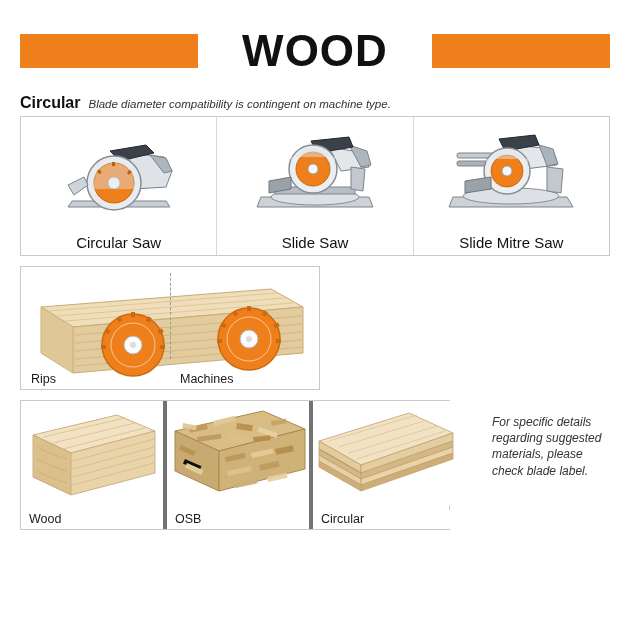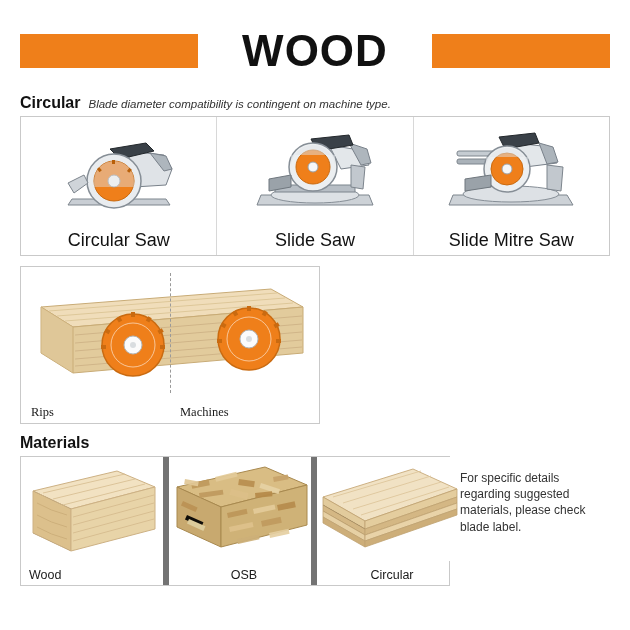--- a/index.html
+++ b/index.html
@@ -56,54 +56,53 @@
     height: 140px;
     display: flex;
   }
   .machine-cell {
     flex: 1; position: relative;
     display: flex; flex-direction: column; align-items: center; justify-content: flex-end;
     padding-bottom: 4px;
   }
   .machine-cell + .machine-cell { border-left: 1px solid #d8d8d8; }
   .machine-art { flex: 1; width: 100%; display: flex; align-items: center; justify-content: center; }
-  .machine-label { font-size: 18px; color: #111; padding-top: 2px; }
+  .machine-label { font-size: 15px; color: #111; padding-top: 2px; }
 
   
   .apps {
-    height: 158px; width: 300px;
+    height: 124px; width: 300px;
     position: relative;
     overflow: hidden;
-    font-family: Liberation Serif, serif;
   }
   .apps .divider {
     position: absolute; left: 50%; top: 6px; bottom: 30px;
     border-left: 1px dashed #9a9a9a;
   }
   .apps .labels {
     position: absolute; left: 0; right: 0; bottom: 3px;
     display: flex;
   }
   .apps .labels span { flex: 1; text-align: left; padding-left: 10px; font-size: 12.5px; }
 
   
   .mats-row { display: flex; align-items: flex-start; gap: 10px; }
   .mats {
     height: 130px; width: 430px;
     display: flex;
   }
   .mat-cell {
     flex: 1; position: relative; display: flex; flex-direction: column;
   }
-  .mat-cell + .mat-cell { border-left: 6px solid #737373; align-items: center; }
+  .mat-cell + .mat-cell { border-left: 4px solid #737373; }
   .mat-art { flex: 1; position: relative; overflow: hidden; }
   .mat-label { font-size: 12.5px; padding: 2px 0 3px 8px; background: #fff; }
   .mats-note {
-    width: 160px; font-size: 12px; color: #333;
-    line-height: 1.35; padding-top: 14px;
+    width: 160px; font-size: 12px; font-style: italic; color: #333;
+    line-height: 1.35; padding-top: 14px; margin-left: 32px;
   }
 
   .gap { height: 10px; }
   svg { display: block; }
 </style>
 </head>
 <body>
 
 <div class="page">
 
@@ -271,23 +270,20 @@
 
     <div class="divider"></div>
     <div class="labels">
       <span>Rips</span>
       <span>Machines</span>
     </div>
   </div>
 
   <div class="gap"></div>
 
-  <div class="sec-head">
-    <div class="h">Materials</div>
-  </div>
 
   <div class="mats-row">
     <div class="panel mats">
 
       <div class="mat-cell">
         <div class="mat-art">
           <svg width="142" height="104" viewBox="0 0 142 104" preserveAspectRatio="none">
             <rect x="0" y="0" width="142" height="104" fill="#ffffff"></rect>
 
             <path d="M12 34 L96 14 L134 30 L50 52 Z" fill="#f2e2c2" stroke="#cdb184" stroke-width="1"></path>

